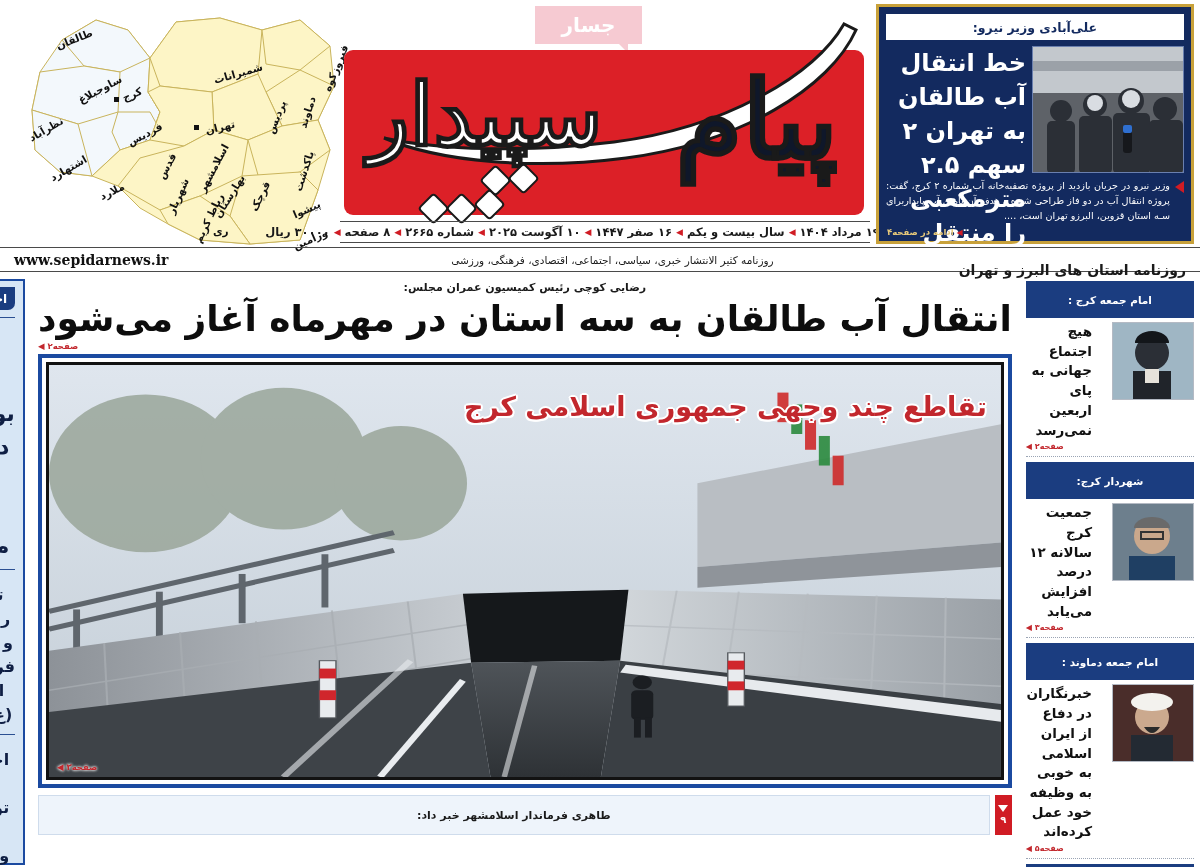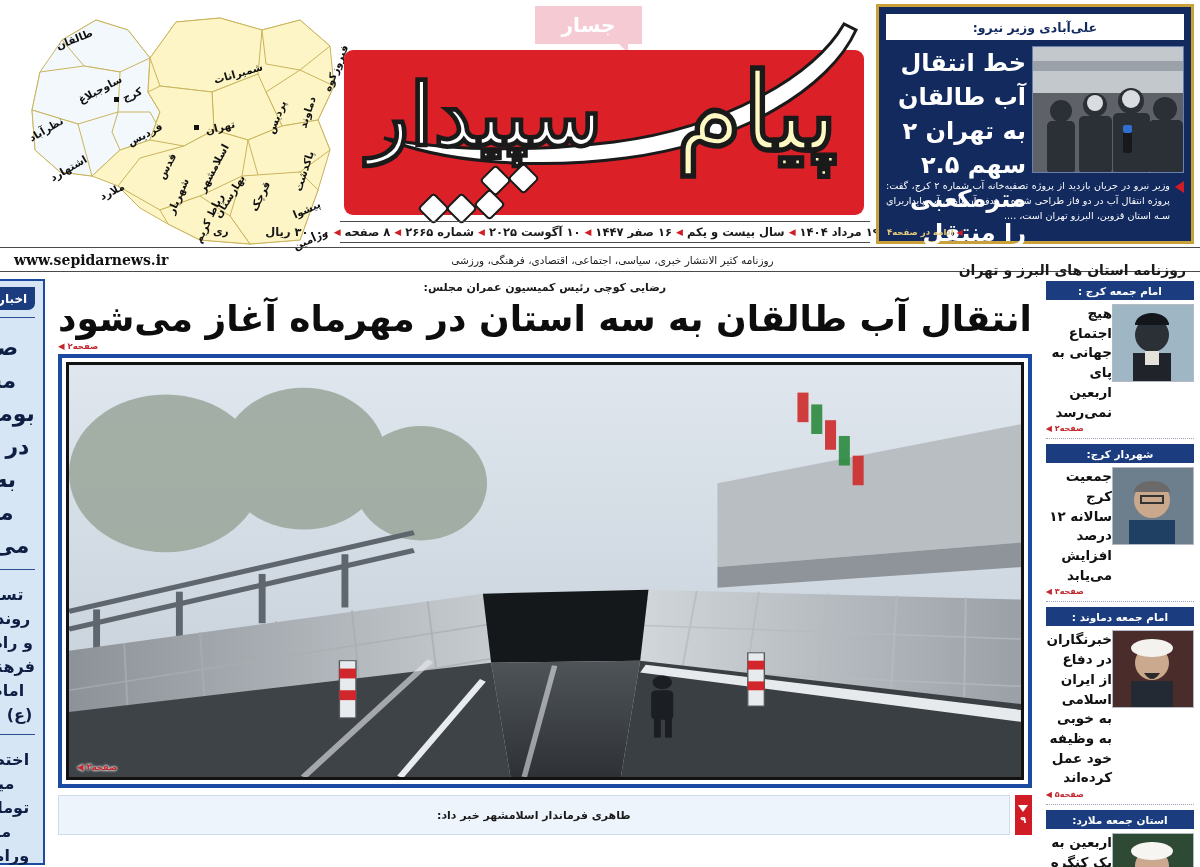--- a/index.html
+++ b/index.html
@@ -34,23 +34,23 @@
   .jasar-tab::after{
     content:""; position:absolute; bottom:-9px; right:14px;
     border-left:10px solid transparent; border-right:0 solid transparent;
     border-top:10px solid #f3b9c4;
   }
   .logo-red {
     position:absolute; left:4px; top:44px; width:520px; height:165px;
     background:#dc2027; border-radius:9px; overflow:visible;
   }
   .logo-word {
-    position:absolute; right:26px; top:8px;
+    position:absolute; right:26px; top:16px;
     font-family:"DejaVu Serif","Liberation Serif",serif;
-    font-size:108px; font-weight:bold; color:#fef9c3; line-height:1;
+    font-size:108px; font-weight:bold; color:#0f172a; line-height:1;
     -webkit-text-stroke:2px #1a1a1a; direction:rtl; white-space:nowrap;
   }
   .logo-word2 {
     position:absolute; left:24px; top:22px;
     font-family:"DejaVu Serif","Liberation Serif",serif;
     font-size:86px; font-weight:bold; color:#fff; line-height:1;
     -webkit-text-stroke:2px #1a1a1a; direction:rtl; white-space:nowrap;
   }
   .swoosh { position:absolute; left:0; top:-34px; width:520px; height:150px; pointer-events:none; }
   .diamonds { position:absolute; left:78px; bottom:-12px; width:130px; height:50px; }
@@ -116,24 +116,24 @@
 
   
   .content { position:absolute; left:0; top:277px; width:1200px; height:590px; display:flex; }
 
   
   .col-left { width:250px; padding:4px 6px 0 6px; }
   .qcard { border-bottom:1px dotted #9aa4b4; padding-bottom:5px; margin-bottom:5px; }
   .qcard:last-child { border-bottom:none; }
   .q-kicker {
     background:#1b3d80; color:#fff; font-size:10.5px; font-weight:bold;
-    height:19px; display:flex; align-items:center; justify-content:center;
+    height:37px; display:flex; align-items:center; justify-content:center;
     direction:rtl; margin-bottom:4px;
   }
-  .q-row { display:flex; gap:0; }
+  .q-row { display:flex; gap:20px; }
   .q-photo { width:82px; height:78px; border:1px solid #b4bac4; overflow:hidden; flex:0 0 82px; position:relative; }
   .q-text { flex:1; direction:rtl; text-align:right; font-size:13.5px; font-weight:bold; color:#111; line-height:1.46; }
   .q-page { text-align:left; font-size:8px; color:#c2272d; font-weight:bold; margin-top:2px; direction:rtl; }
 
   
   .col-center { flex:1; padding:4px 8px 0 8px; position:relative; }
   .lead-kicker { text-align:center; direction:rtl; font-size:11px; color:#1a1a1a; font-weight:bold; }
   .lead-head {
     direction:rtl; text-align:center; font-size:36px; font-weight:bold; color:#0d0d0d;
     line-height:1.18; margin-top:4px; letter-spacing:-0.5px; white-space:nowrap;
@@ -502,20 +502,21 @@
 
             <g opacity=".9">
               <rect x="528" y="28" width="8" height="30" fill="#cf2b2b"></rect>
                 <rect x="538" y="40" width="8" height="30" fill="#2b8a3e"></rect>
               <rect x="548" y="56" width="8" height="30" fill="#cf2b2b"></rect>
                 <rect x="558" y="72" width="8" height="30" fill="#2b8a3e"></rect>
               <rect x="568" y="92" width="8" height="30" fill="#cf2b2b"></rect>
             </g>
           </svg>
           <div class="ph-overlay">
+            <div>تقاطع چند وجهی جمهوری اسلامی کرج</div>
           </div>
           <div class="ph-page">
             <span>صفحه۳</span>
             <span>◀</span>
           </div>
         </div>
       </div>
 
       <div class="bottom-strip">
         <div class="bs-tab">

